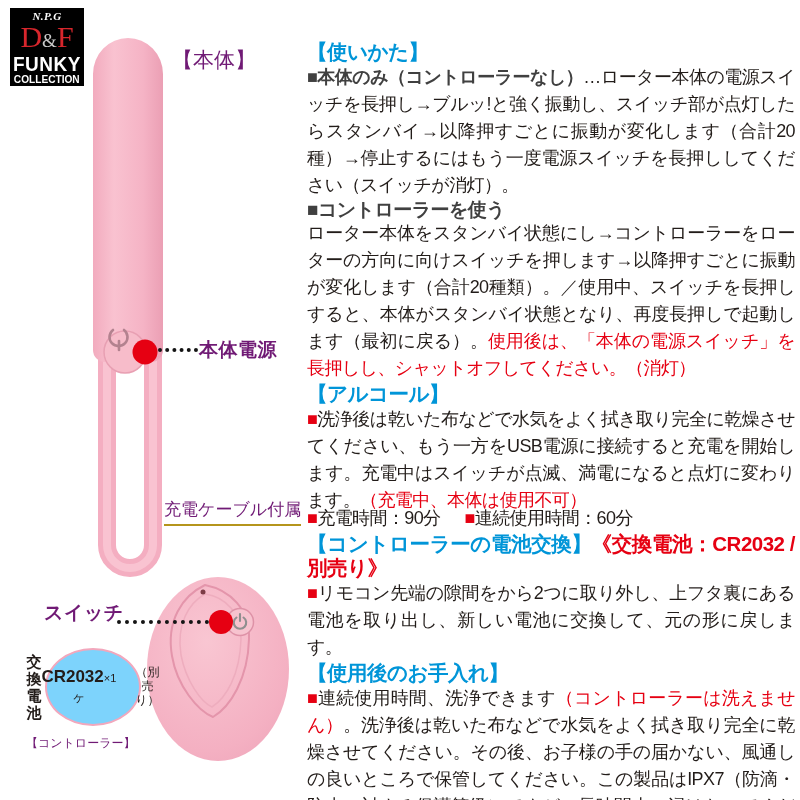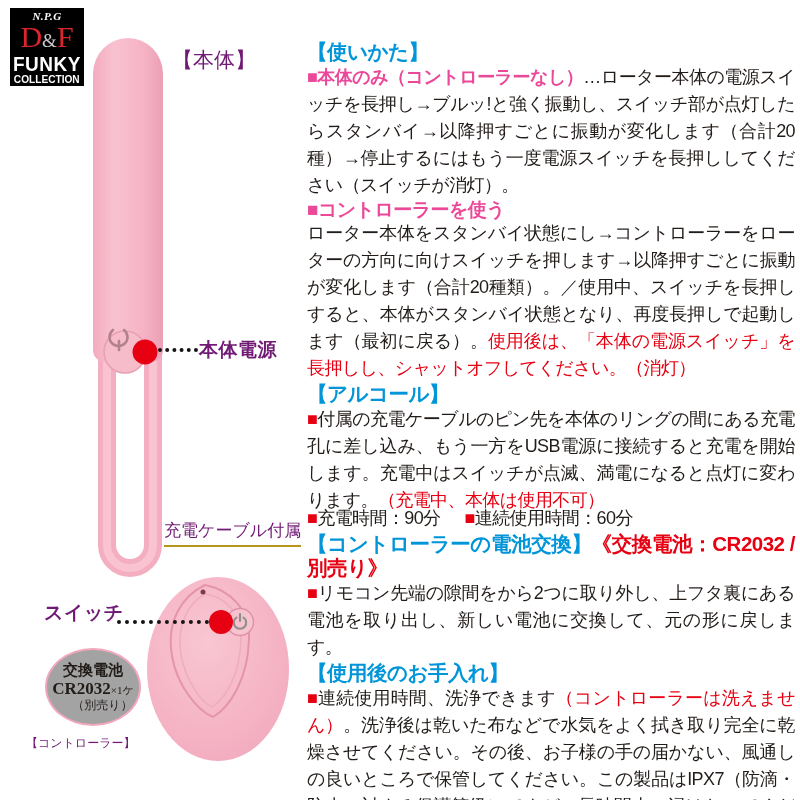--- a/index.html
+++ b/index.html
@@ -27,49 +27,49 @@
     font-weight:normal;font-size:30px;line-height:27px;color:#d7262c;letter-spacing:0;
   }
   .logo-title .amp{color:#c9c9c9;font-size:19px;}
   .logo-funky{font-weight:bold;font-size:19px;line-height:19px;letter-spacing:.5px;transform:scaleY(1.08);}
   .logo-coll{font-weight:bold;font-size:11px;line-height:13px;transform:scaleX(.92);}
 
   
   .lbl{white-space:nowrap;color:#701a75;}
   .lbl-body{left:172px;top:46px;font-size:21px;}
   .lbl-power{left:199px;top:337px;font-size:19px;font-weight:bold;letter-spacing:.5px;}
-  .lbl-cable{left:164px;top:519px;font-size:17px;border-bottom:2.5px solid #b5951c;padding-bottom:3px;}
+  .lbl-cable{left:164px;top:498px;font-size:17px;border-bottom:2.5px solid #b5951c;padding-bottom:3px;}
   .lbl-switch{left:44px;top:600px;font-size:19px;font-weight:bold;letter-spacing:.5px;}
   .lbl-controller{left:26px;top:735px;font-size:12px;}
   .dotline{height:0;border-top:4px dotted #141414;z-index:5;}
   .dotline-power{left:158px;top:348px;width:40px;}
   .dotline-switch{left:117px;top:620px;width:92px;}
 
   
   .battery{
-    left:45px;top:648px;width:92px;height:74px;background:#a3a3a3;
+    left:45px;top:648px;width:92px;height:74px;background:#7dd3fc;
     border:2.5px solid #f2a7bc;border-radius:50%;
-    display:flex;flex-direction:column;align-items:center;justify-content:center;
-    text-align:center;z-index:6;line-height:1.15;font-family:Liberation Serif, serif;
+    display:flex;align-items:center;justify-content:center;
+    text-align:center;z-index:6;line-height:1.15;
   }
   .battery .t1{font-size:15px;font-weight:bold;}
   .battery .t2{font-size:17px;font-weight:bold;}
   .battery .t2 small{font-size:11px;font-weight:normal;}
   .battery .t3{font-size:12px;margin-left:19px;}
 
   
   .col{
     left:307px;top:40px;width:488px;
     font-size:18px;line-height:27px;letter-spacing:-.6px;
     text-align:justify;color:#221c19;
   }
   .col h2{font-size:20.5px;line-height:24px;font-weight:bold;color:#0095d8;margin:0 0 0;letter-spacing:-.5px;}
   .col p{margin:0;}
   .red{color:#e60012;}
-  .redbold{color:#ec4899;font-weight:bold;}
+  .redbold{color:#404040;font-weight:bold;}
   .subhead{font-size:19px;line-height:21px;margin:2px 0 6px;}
   .h-usage{margin-bottom:9px;}
   .h-charge{margin-top:0;margin-bottom:2px;}
   .spec{margin-top:-9px !important;white-space:nowrap;}
   .spec .gap{display:inline-block;width:24px;}
   .h-batt{margin-top:2px;margin-bottom:4px;font-size:19.5px;}
   .h-care{margin-top:-4px;margin-bottom:5px;}
 </style>
 </head>
 <body>
@@ -143,21 +143,21 @@
 
   <div class="abs col">
 
     <h2 class="h-usage">【使いかた】</h2>
     <p><span class="redbold">■本体のみ（コントローラーなし）</span><span>…ローター本体の電源スイッチを長押し→ブルッ!と強く振動し、スイッチ部が点灯したらスタンバイ→以降押すごとに振動が変化します（合計20種）→停止するにはもう一度電源スイッチを長押ししてください（スイッチが消灯）。</span></p>
 
     <p class="subhead redbold">■コントローラーを使う</p>
     <p><span>ローター本体をスタンバイ状態にし→コントローラーをローターの方向に向けスイッチを押します→以降押すごとに振動が変化します（合計20種類）。／使用中、スイッチを長押しすると、本体がスタンバイ状態となり、再度長押しで起動します（最初に戻る）。</span><span class="red">使用後は、「本体の電源スイッチ」を長押しし、シャットオフしてください。（消灯）</span></p>
 
     <h2 class="h-charge">【アルコール】</h2>
-    <p><span class="red">■</span><span>付属の充電ケーブルのピン先を本体のリングの間にある充電孔に差し込み、もう一方をUSB電源に接続すると充電を開始します。充電中はスイッチが点滅、満電になると点灯に変わります。</span><span class="red">（充電中、本体は使用不可）</span></p>
+    <p><span class="red">■</span><span>洗浄後は乾いた布などで水気をよく拭き取り完全に乾燥させてください、もう一方をUSB電源に接続すると充電を開始します。充電中はスイッチが点滅、満電になると点灯に変わります。</span><span class="red">（充電中、本体は使用不可）</span></p>
     <p class="spec"><span class="red">■</span><span>充電時間：90分</span><span class="gap"></span><span class="red">■</span><span>連続使用時間：60分</span></p>
 
     <h2 class="h-batt"><span>【コントローラーの電池交換】</span><span class="red">《交換電池：CR2032 /別売り》</span></h2>
     <p><span class="red">■</span><span>リモコン先端の隙間をから2つに取り外し、上フタ裏にある電池を取り出し、新しい電池に交換して、元の形に戻します。</span></p>
 
     <h2 class="h-care">【使用後のお手入れ】</h2>
     <p><span class="red">■</span><span>連続使用時間、洗浄できます</span><span class="red">（コントローラーは洗えません）</span><span>。洗浄後は乾いた布などで水気をよく拭き取り完全に乾燥させてください。その後、お子様の手の届かない、風通しの良いところで保管してください。この製品はIPX7（防滴・防水に対する保護等級）ですが、長時間水に浸けないでください。また洗浄には、アルコール、ガソリン、アセトンを含む洗剤は使用できません。</span></p>
 
   </div>
 </div>

